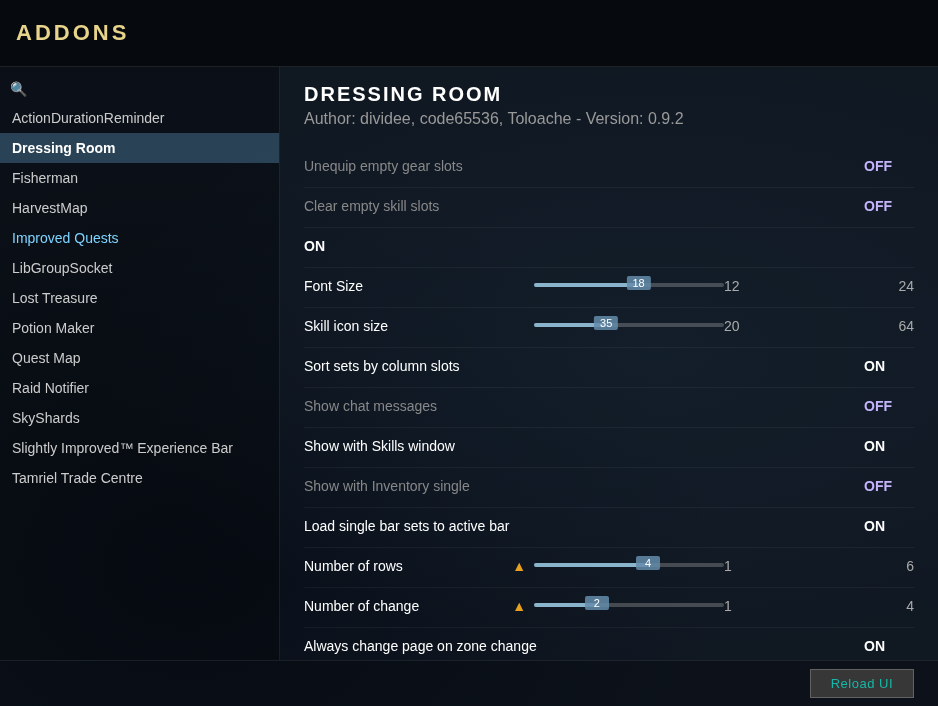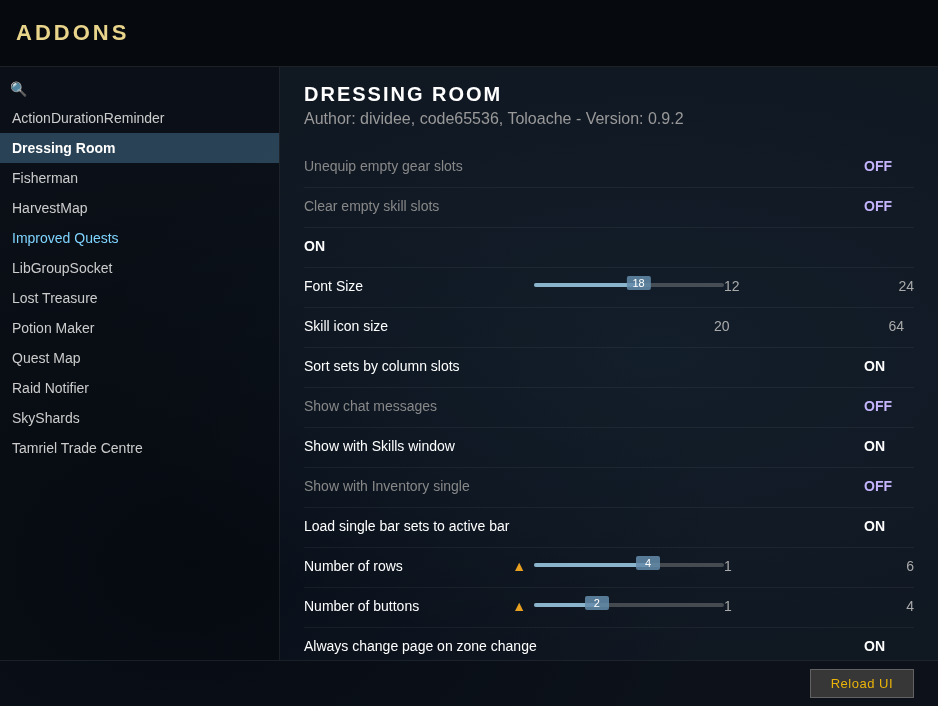--- a/index.html
+++ b/index.html
@@ -224,21 +224,21 @@
     .bottom-bar {
       padding: 8px 24px;
       background: rgba(0,0,0,0.5);
       display: flex;
       justify-content: flex-end;
       border-top: 1px solid rgba(255,255,255,0.08);
     }
 
     .reload-btn {
       background: rgba(60,60,60,0.9);
-      color: #eab308;
+      color: #14b8a6;
       border: 1px solid rgba(200,200,200,0.3);
       padding: 6px 20px;
       font-size: 13px;
       cursor: pointer;
       letter-spacing: 0.5px;
     }
   </style>
 </head>
 <body>
 
@@ -261,20 +261,21 @@
           <div class="sidebar-item active">Dressing Room</div>
           <div class="sidebar-item">Fisherman</div>
           <div class="sidebar-item">HarvestMap</div>
           <div class="sidebar-item highlighted">Improved Quests</div>
           <div class="sidebar-item">LibGroupSocket</div>
           <div class="sidebar-item">Lost Treasure</div>
           <div class="sidebar-item">Potion Maker</div>
           <div class="sidebar-item">Quest Map</div>
           <div class="sidebar-item">Raid Notifier</div>
           <div class="sidebar-item">SkyShards</div>
+          <div class="sidebar-item">Slightly Improved™ Experience Bar</div>
           <div class="sidebar-item">Tamriel Trade Centre</div>
         </div>
     </div>
 
     <div class="right-panel">
       <div class="addon-title">DRESSING ROOM</div>
       <div class="addon-author">Author: dividee, code65536, Toloache - Version: 0.9.2</div>
       <div id="settings-list">
           <div class="setting-row">
             <div class="setting-label dimmed">Unequip empty gear slots</div>
@@ -307,20 +308,26 @@
                   <span>12</span>
                   <span>24</span>
                 </div>
               </div>
             </div>
           </div>
           <div class="setting-row">
             <div class="setting-label">Skill icon size</div>
             <div class="setting-right">
               <div class="slider-container">
+                <div class="slider-track-container">
+                  <div class="slider-track">
+                    <div class="slider-fill" style="width: 38%;"></div>
+                  </div>
+                  <div class="slider-value-bubble" style="left: 38%;">35</div>
+                </div>
                 <div class="slider-labels">
                   <span>20</span>
                   <span>64</span>
                 </div>
               </div>
             </div>
           </div>
           <div class="setting-row">
             <div class="setting-label">Sort sets by column slots</div>
             <div class="setting-right">
@@ -363,21 +370,21 @@
                   <div class="slider-value-bubble" style="left: 60%;">4</div>
                 </div>
                 <div class="slider-labels">
                   <span>1</span>
                   <span>6</span>
                 </div>
               </div>
             </div>
           </div>
           <div class="setting-row">
-            <div class="setting-label">Number of buttons</div>
+            <div class="setting-label">Number of change</div>
             <div class="setting-right">
               <span class="warning-icon">▲</span>
               <div class="slider-container">
                 <div class="slider-track-container">
                   <div class="slider-track">
                     <div class="slider-fill" style="width: 33%;"></div>
                   </div>
                   <div class="slider-value-bubble" style="left: 33%;">2</div>
                 </div>
                 <div class="slider-labels">

